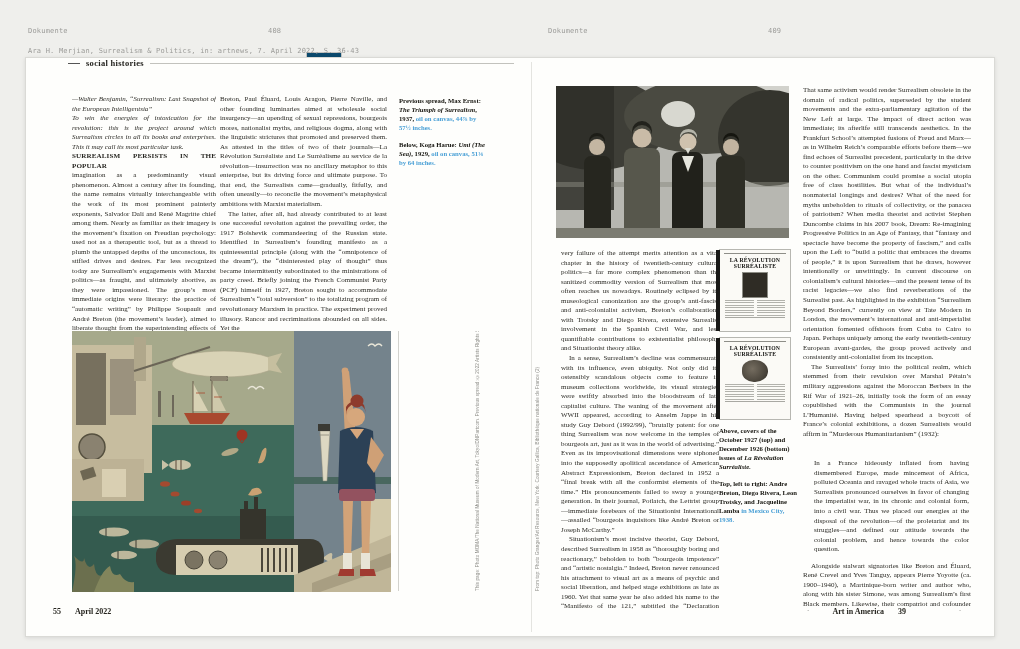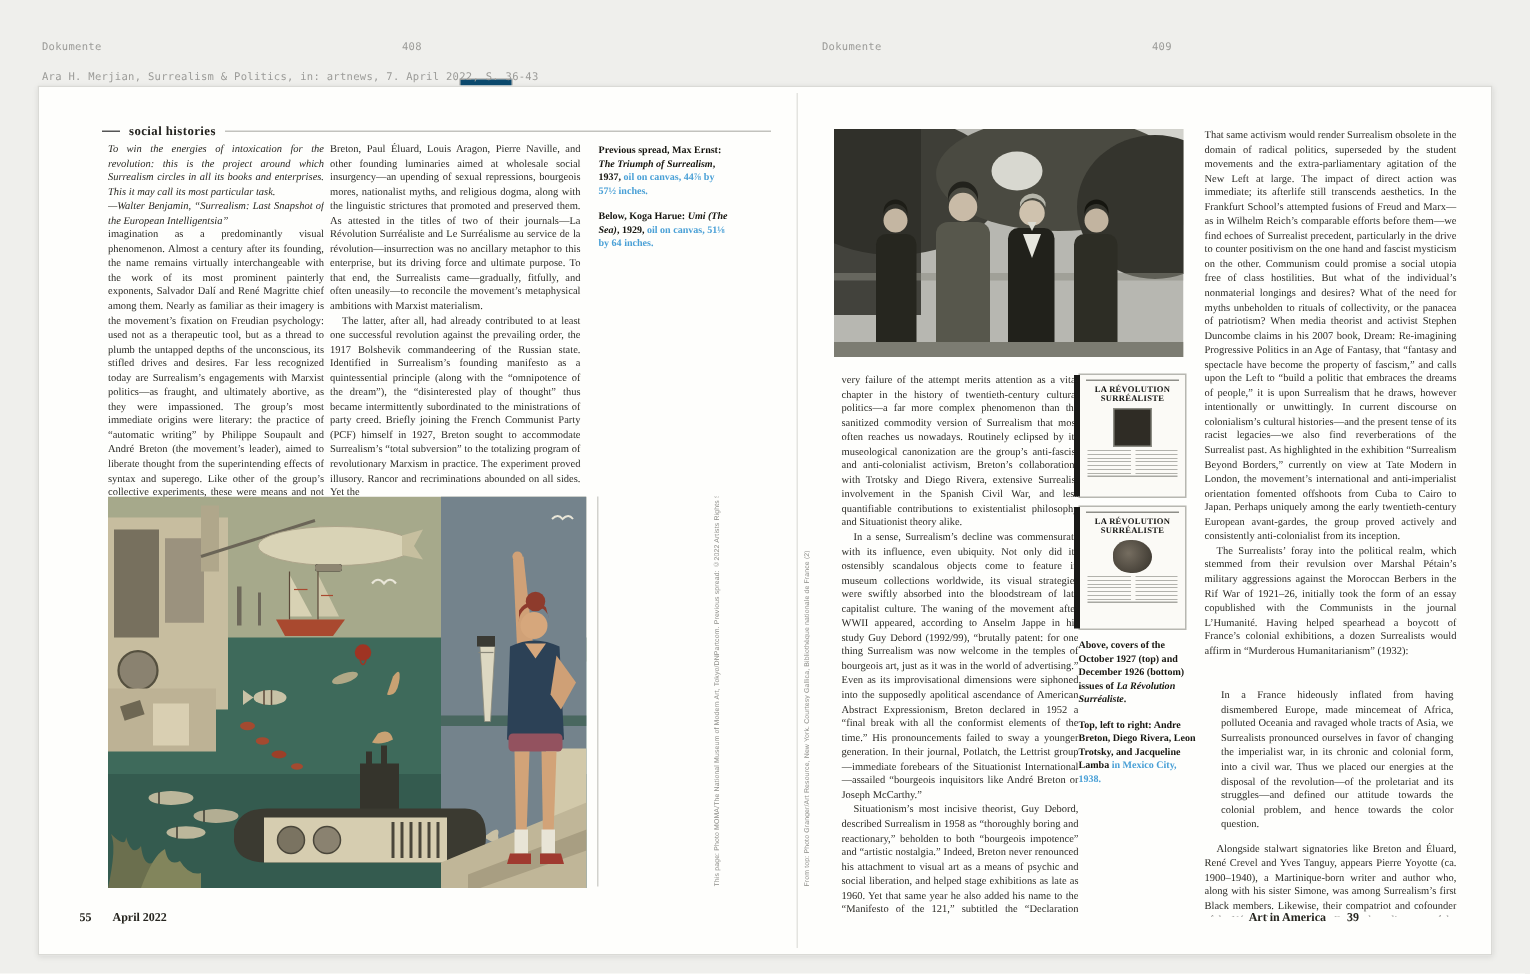--- a/index.html
+++ b/index.html
@@ -18,21 +18,21 @@
     font-family:"DejaVu Sans Mono", monospace;font-size:7px;
     display:flex;align-items:center;justify-content:center;border-radius:1px;margin-top:48px;
   }
   
   .spread{
     position:absolute;left:25px;top:57px;width:968px;height:578px;
     background:#fefefc;border:1px solid #dadad6;
     box-shadow:0 1px 4px rgba(0,0,0,.10);
   }
   .gutter{position:absolute;left:505px;top:4px;width:1px;height:570px;background:#e4e4e0;}
-  .sec-head{position:absolute;left:42px;top:24px;width:446px;display:flex;align-items:center;gap:6px;}
+  .sec-head{position:absolute;left:42px;top:0;width:446px;display:flex;align-items:center;gap:6px;}
   .sec-dash{width:12px;height:1px;background:#555;}
   .sec-label{font-weight:bold;font-size:8.5px;color:#24231f;letter-spacing:.3px;white-space:nowrap;}
   .sec-rule{flex:1;height:1px;background:#c2c2bd;}
   
   .bt{font-size:7px;line-height:9.55px;text-align:justify;color:#2a2924;overflow:hidden;position:absolute;}
   .bt p{margin:0;}
   .bt p.ind{text-indent:8px;}
   .epi{font-style:italic;}
   .surhead{font-weight:bold;font-size:7.1px;margin-top:9px;letter-spacing:.1px;}
   blockquote{margin:20px 2px 7px 11px;padding:0;}
@@ -81,22 +81,23 @@
 <div class="spread">
   <div class="gutter"></div>
 
   <div class="sec-head">
     <div class="sec-dash"></div>
     <div class="sec-label">social histories</div>
     <div class="sec-rule"></div>
   </div>
 
   <div class="bt" style="left:46px;top:37px;width:144px;height:239px;">
+    <p class="epi">—Walter Benjamin, “Surrealism: Last Snapshot of the European Intelligentsia”</p>
     <p class="epi">To win the energies of intoxication for the revolution: this is the project around which Surrealism circles in all its books and enterprises. This it may call its most particular task.</p>
-    <p class="epi">—Walter Benjamin, “Surrealism: Last Snapshot of the European Intelligentsia”</p>
+    <p class="surhead">SURREALISM PERSISTS IN THE POPULAR</p>
     <p>imagination as a predominantly visual phenomenon. Almost a century after its founding, the name remains virtually interchangeable with the work of its most prominent painterly exponents, Salvador Dalí and René Magritte chief among them. Nearly as familiar as their imagery is the movement’s fixation on Freudian psychology: used not as a therapeutic tool, but as a thread to plumb the untapped depths of the unconscious, its stifled drives and desires. Far less recognized today are Surrealism’s engagements with Marxist politics—as fraught, and ultimately abortive, as they were impassioned. The group’s most immediate origins were literary: the practice of “automatic writing” by Philippe Soupault and André Breton (the movement’s leader), aimed to liberate thought from the superintending effects of syntax and superego. Like other of the group’s collective experiments, these were means and not ends. Channeling the remnants of Parisian Dada into a more systematic enterprise,</p>
   </div>
 
   <div class="bt" style="left:194px;top:37px;width:167px;height:239px;">
     <p>Breton, Paul Éluard, Louis Aragon, Pierre Naville, and other founding luminaries aimed at wholesale social insurgency—an upending of sexual repressions, bourgeois mores, nationalist myths, and religious dogma, along with the linguistic strictures that promoted and preserved them. As attested in the titles of two of their journals—La Révolution Surréaliste and Le Surréalisme au service de la révolution—insurrection was no ancillary metaphor to this enterprise, but its driving force and ultimate purpose. To that end, the Surrealists came—gradually, fitfully, and often uneasily—to reconcile the movement’s metaphysical ambitions with Marxist materialism.</p>
     <p class="ind">The latter, after all, had already contributed to at least one successful revolution against the prevailing order, the 1917 Bolshevik commandeering of the Russian state. Identified in Surrealism’s founding manifesto as a quintessential principle (along with the “omnipotence of the dream”), the “disinterested play of thought” thus became intermittently subordinated to the ministrations of party creed. Briefly joining the French Communist Party (PCF) himself in 1927, Breton sought to accommodate Surrealism’s “total subversion” to the totalizing program of revolutionary Marxism in practice. The experiment proved illusory. Rancor and recriminations abounded on all sides. Yet the</p>
   </div>
 
   <div class="caps" style="left:373px;top:38px;width:88px;">
     <p class="cap">

